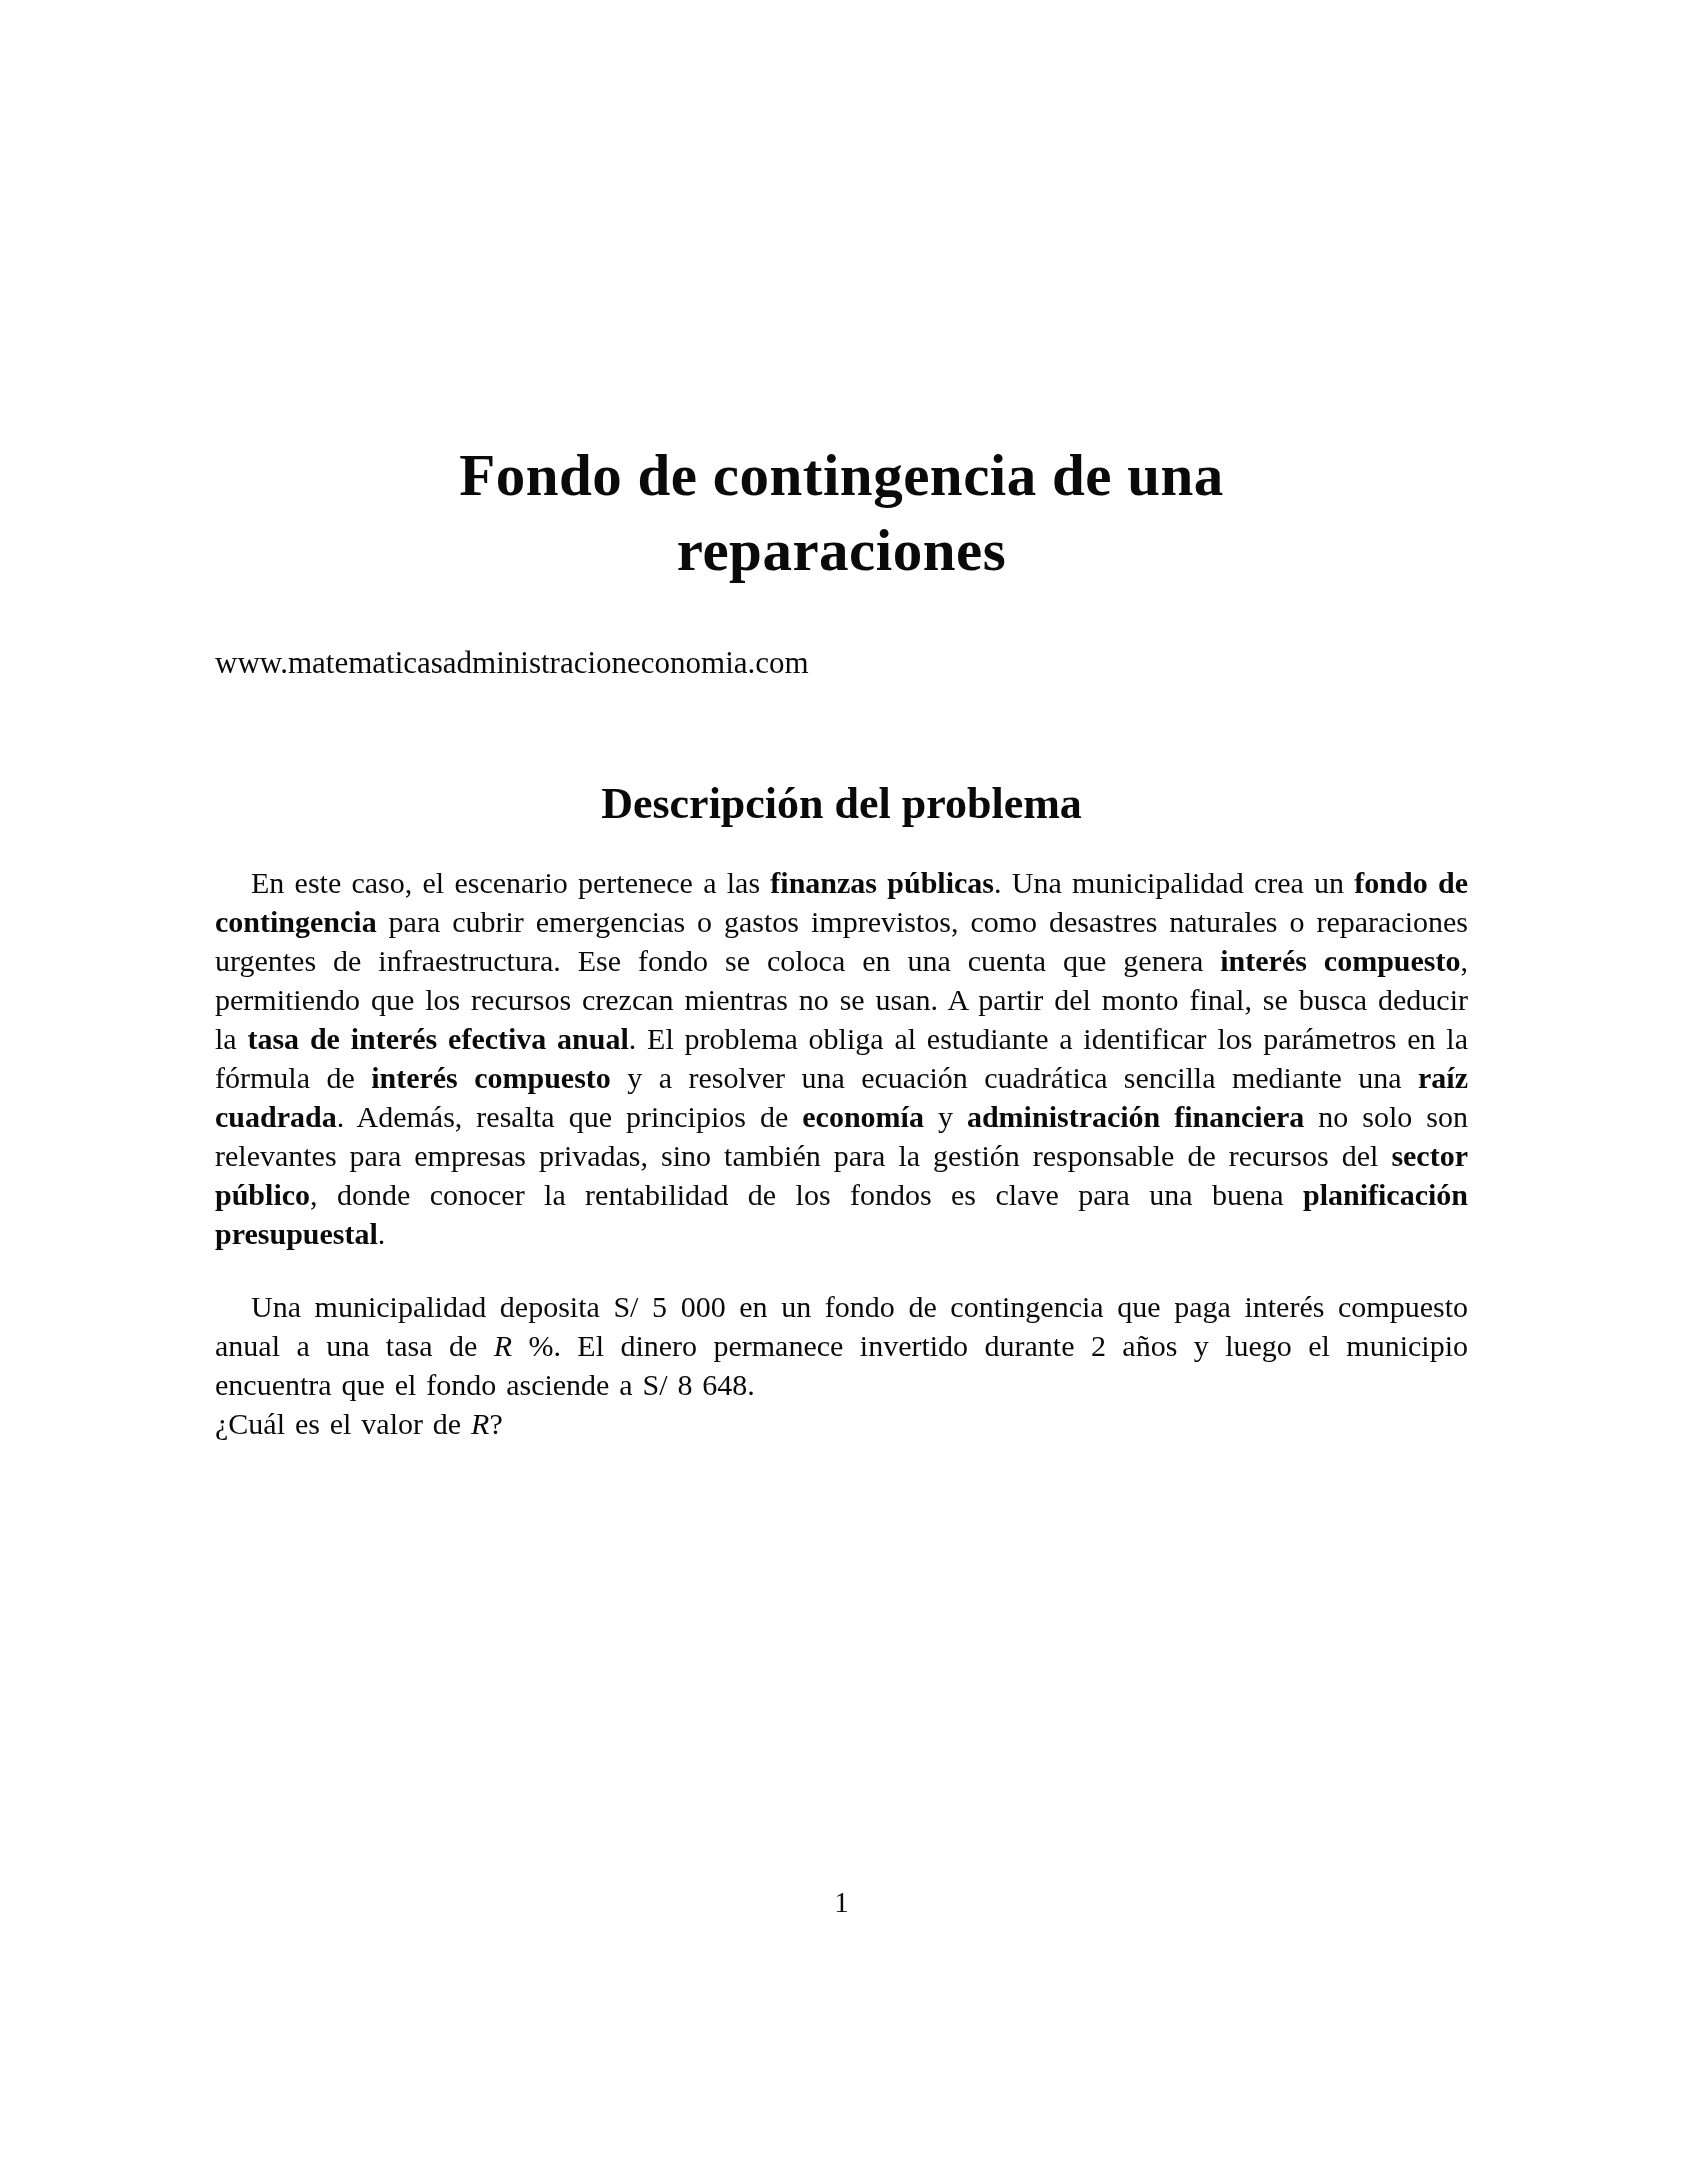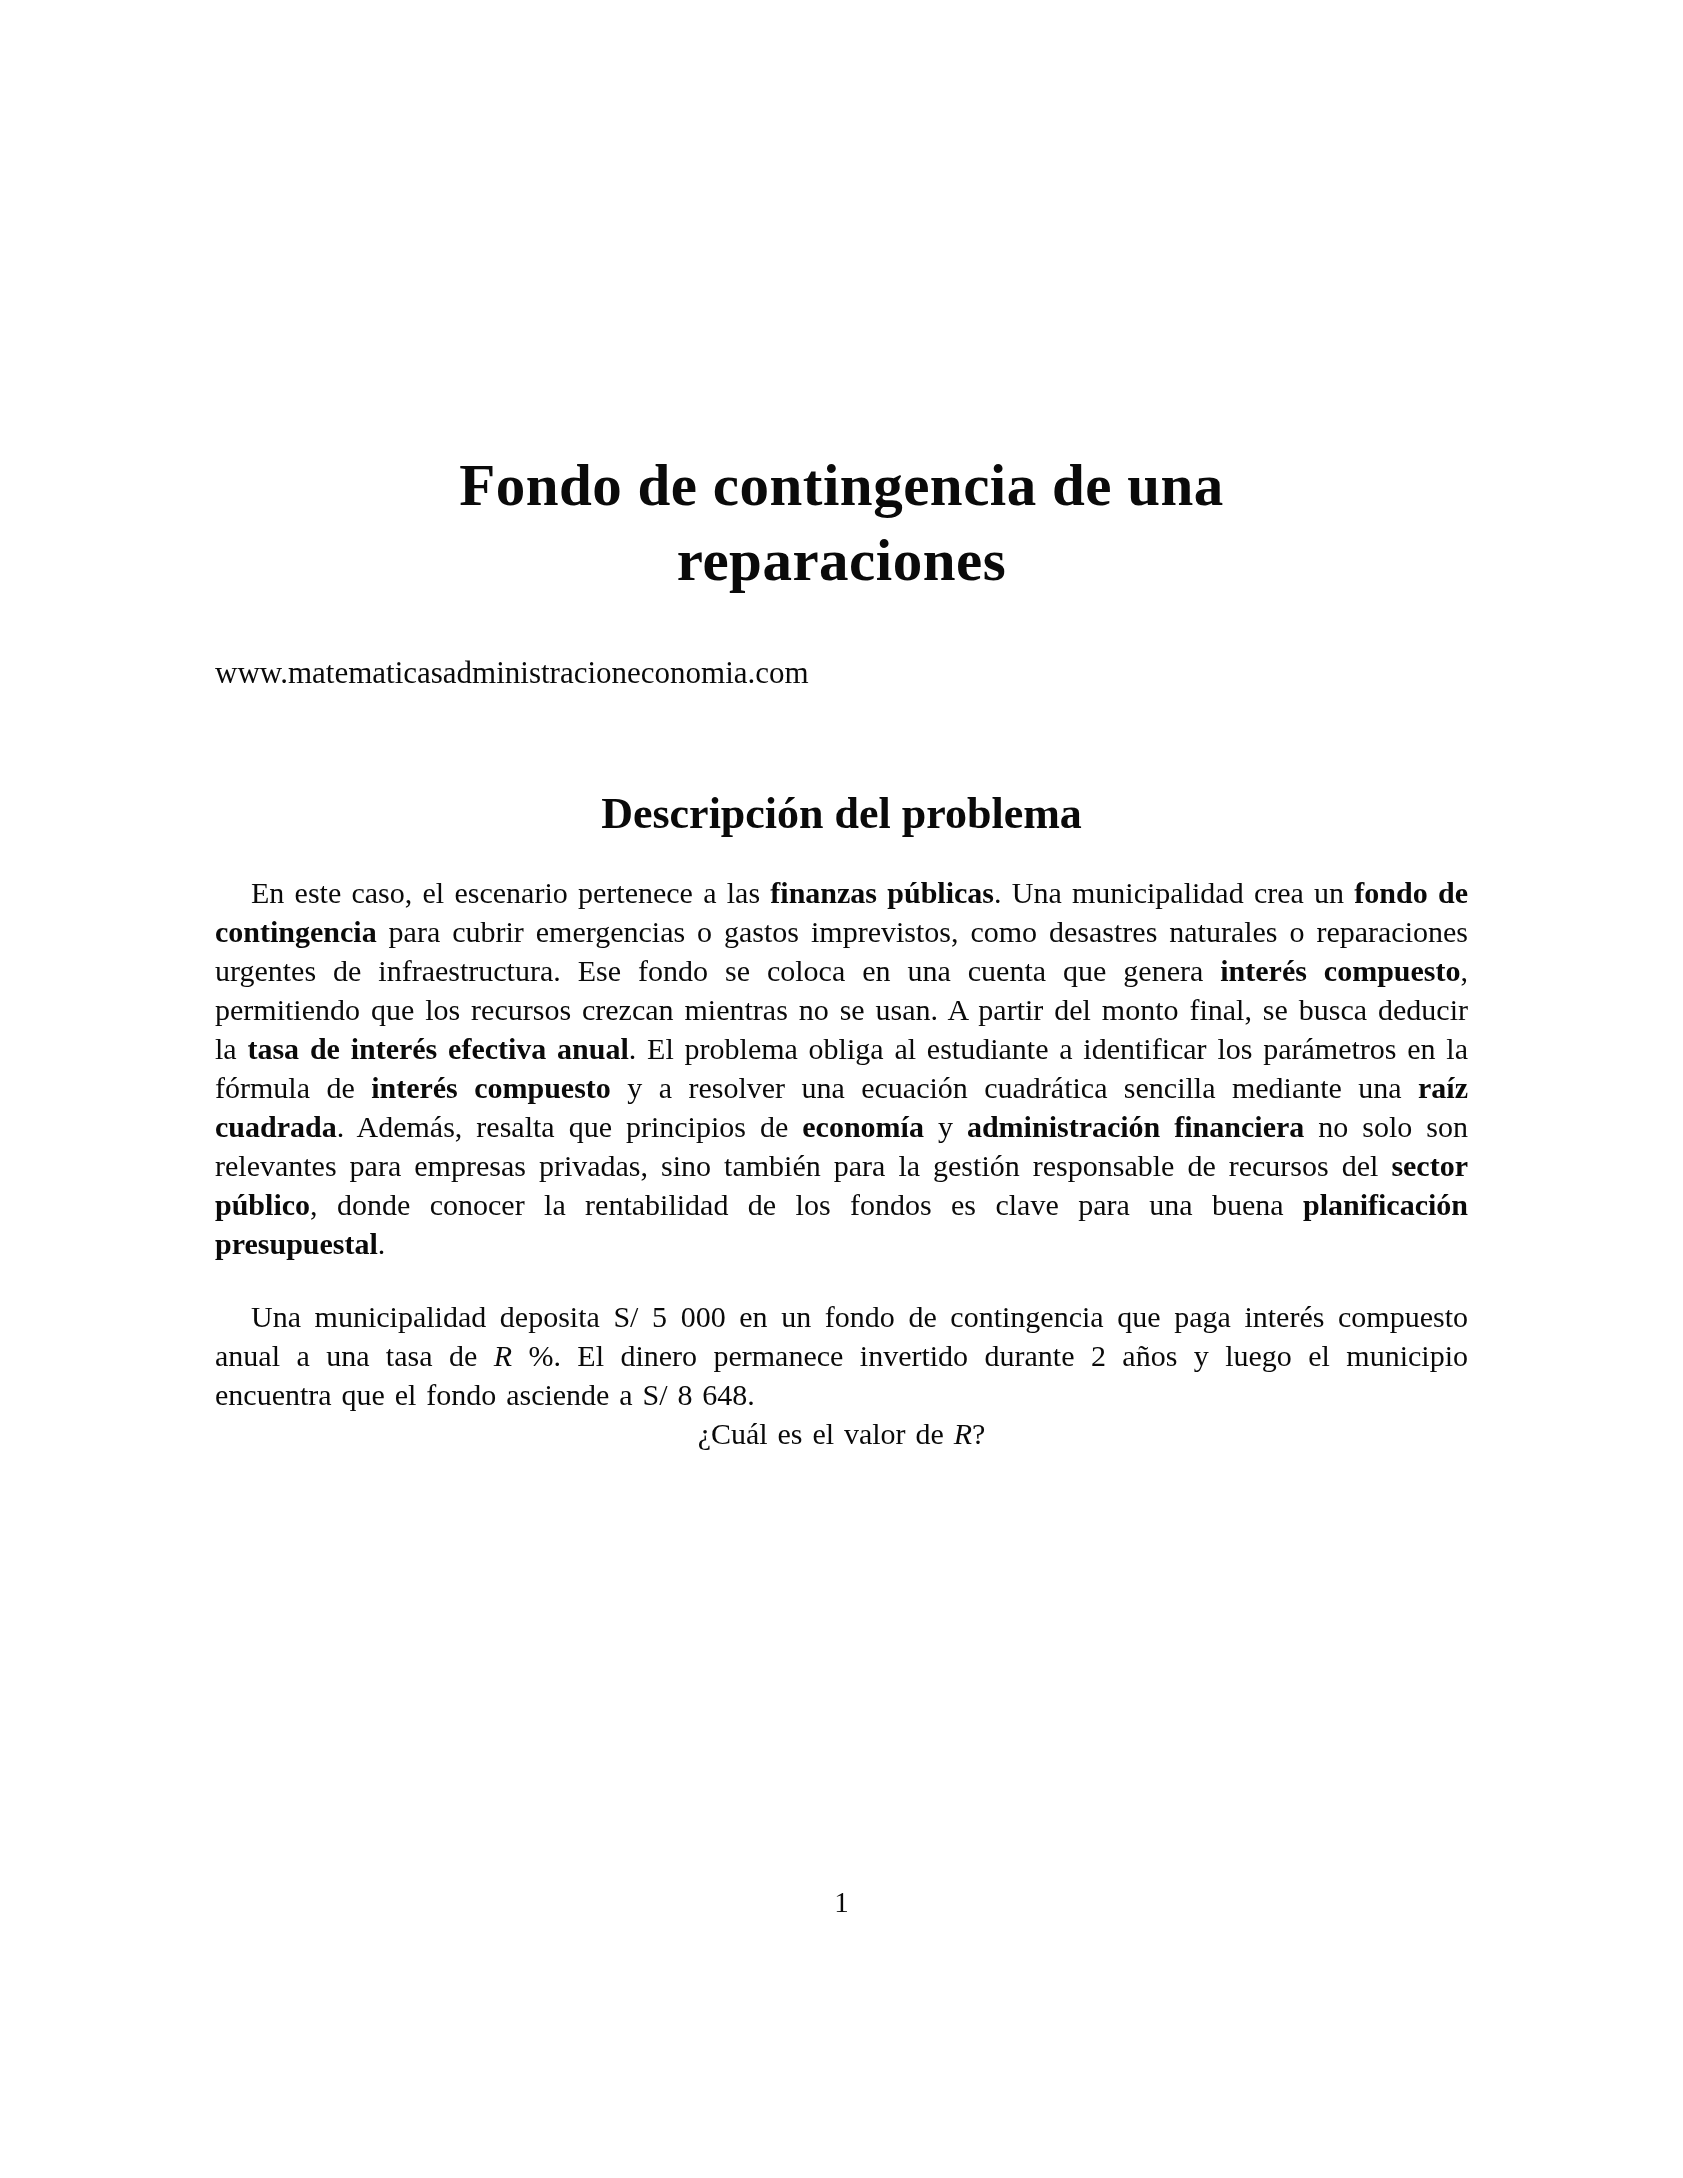--- a/index.html
+++ b/index.html
@@ -11,21 +11,21 @@
     position: relative;
     width: 1683px;
     height: 2178px;
     background: #ffffff;
     color: #0a0a0a;
     font-family: "Liberation Serif", "DejaVu Serif", serif;
     overflow: hidden;
   }
   .content {
     width: 1253px;
-    margin: 10px auto;
+    margin: 0 auto;
     padding-top: 438px;
   }
   .title {
     margin: 0;
     font-size: 59px;
     line-height: 75px;
     font-weight: bold;
     text-align: center;
     letter-spacing: 0.5px;
   }
@@ -55,21 +55,21 @@
     font-size: 30px;
     line-height: 39px;
     text-align: justify;
     word-spacing: 0.08em;
   }
   .body-par.indent {
     text-indent: 36px;
   }
   .body-par.question {
     margin-top: 0;
-    text-align: center;
+    text-align: left;
     text-indent: 0;
   }
   .b { font-weight: bold; }
   .i { font-style: italic; }
   .footer {
     position: absolute;
     left: 0;
     right: 0;
     top: 1886px;
     text-align: center;

